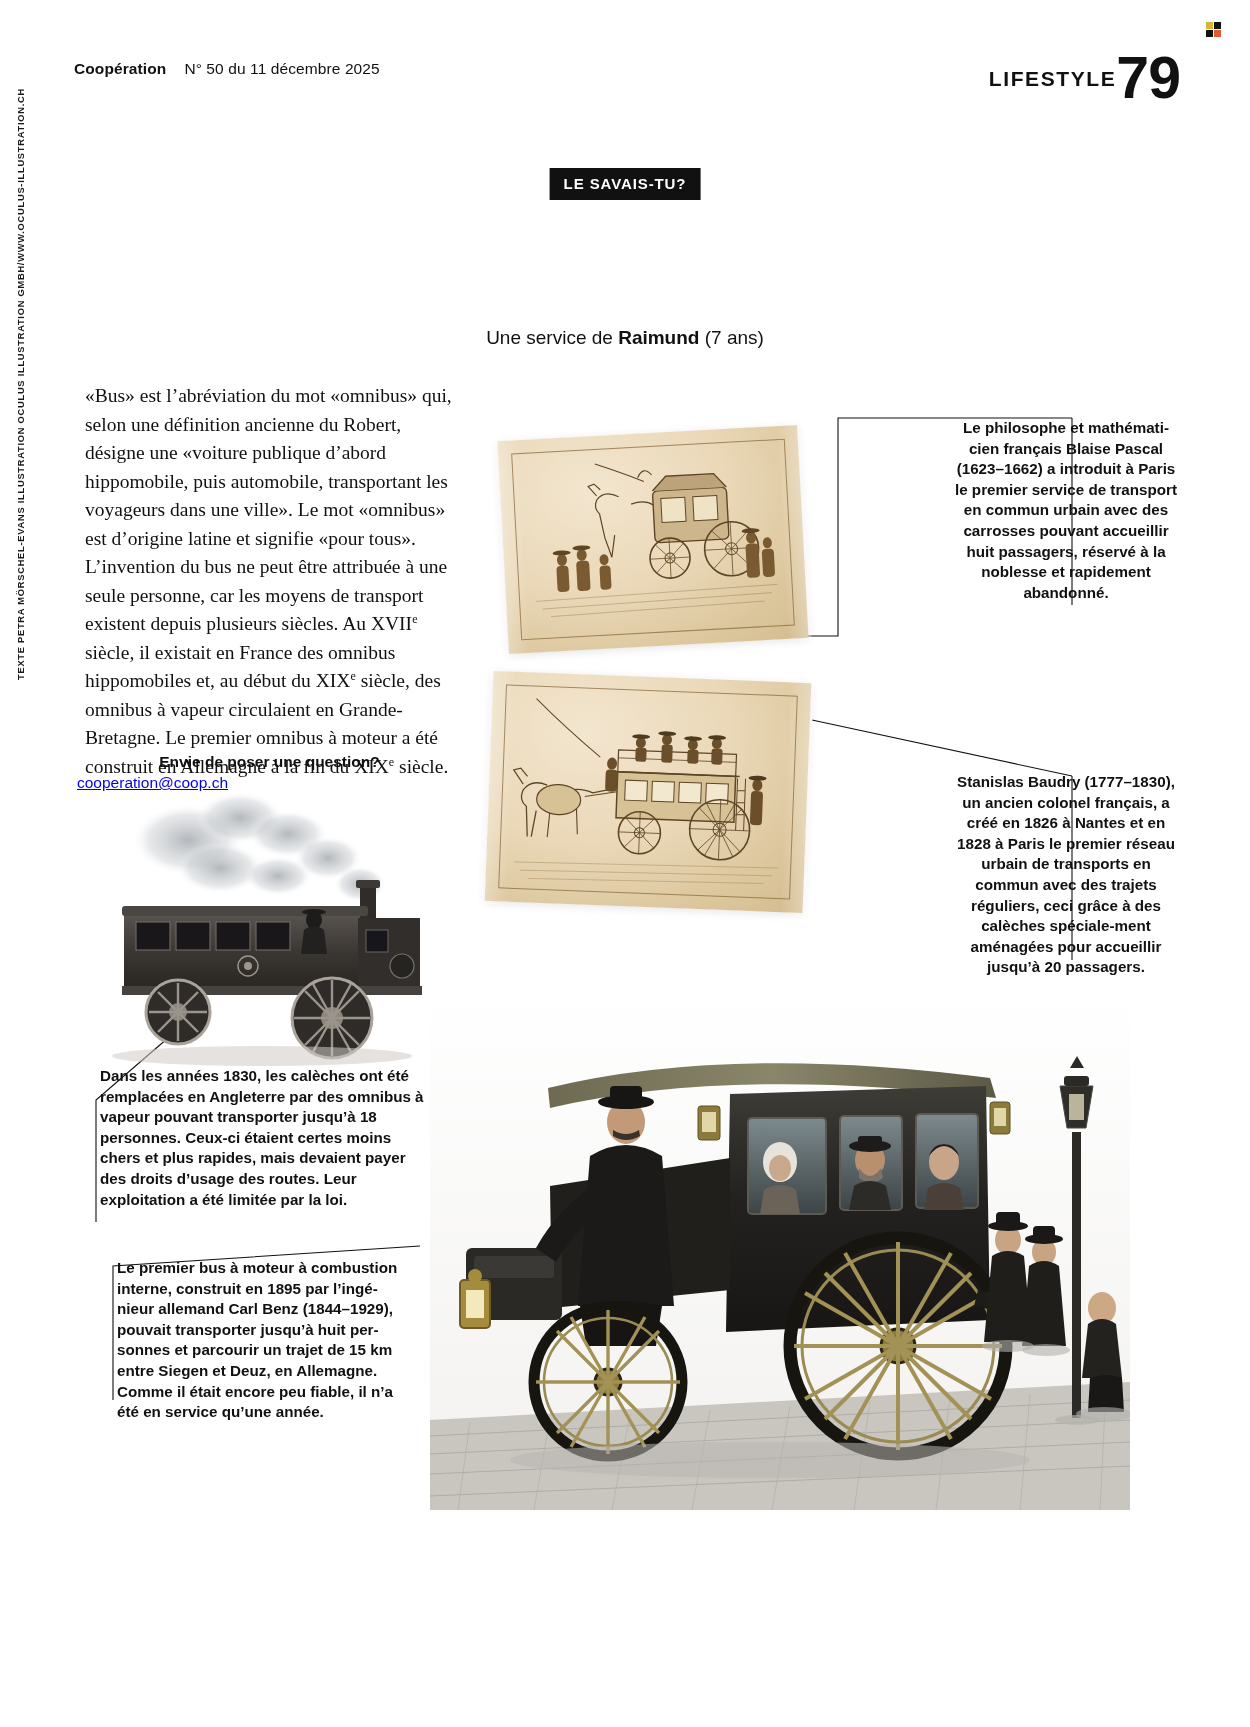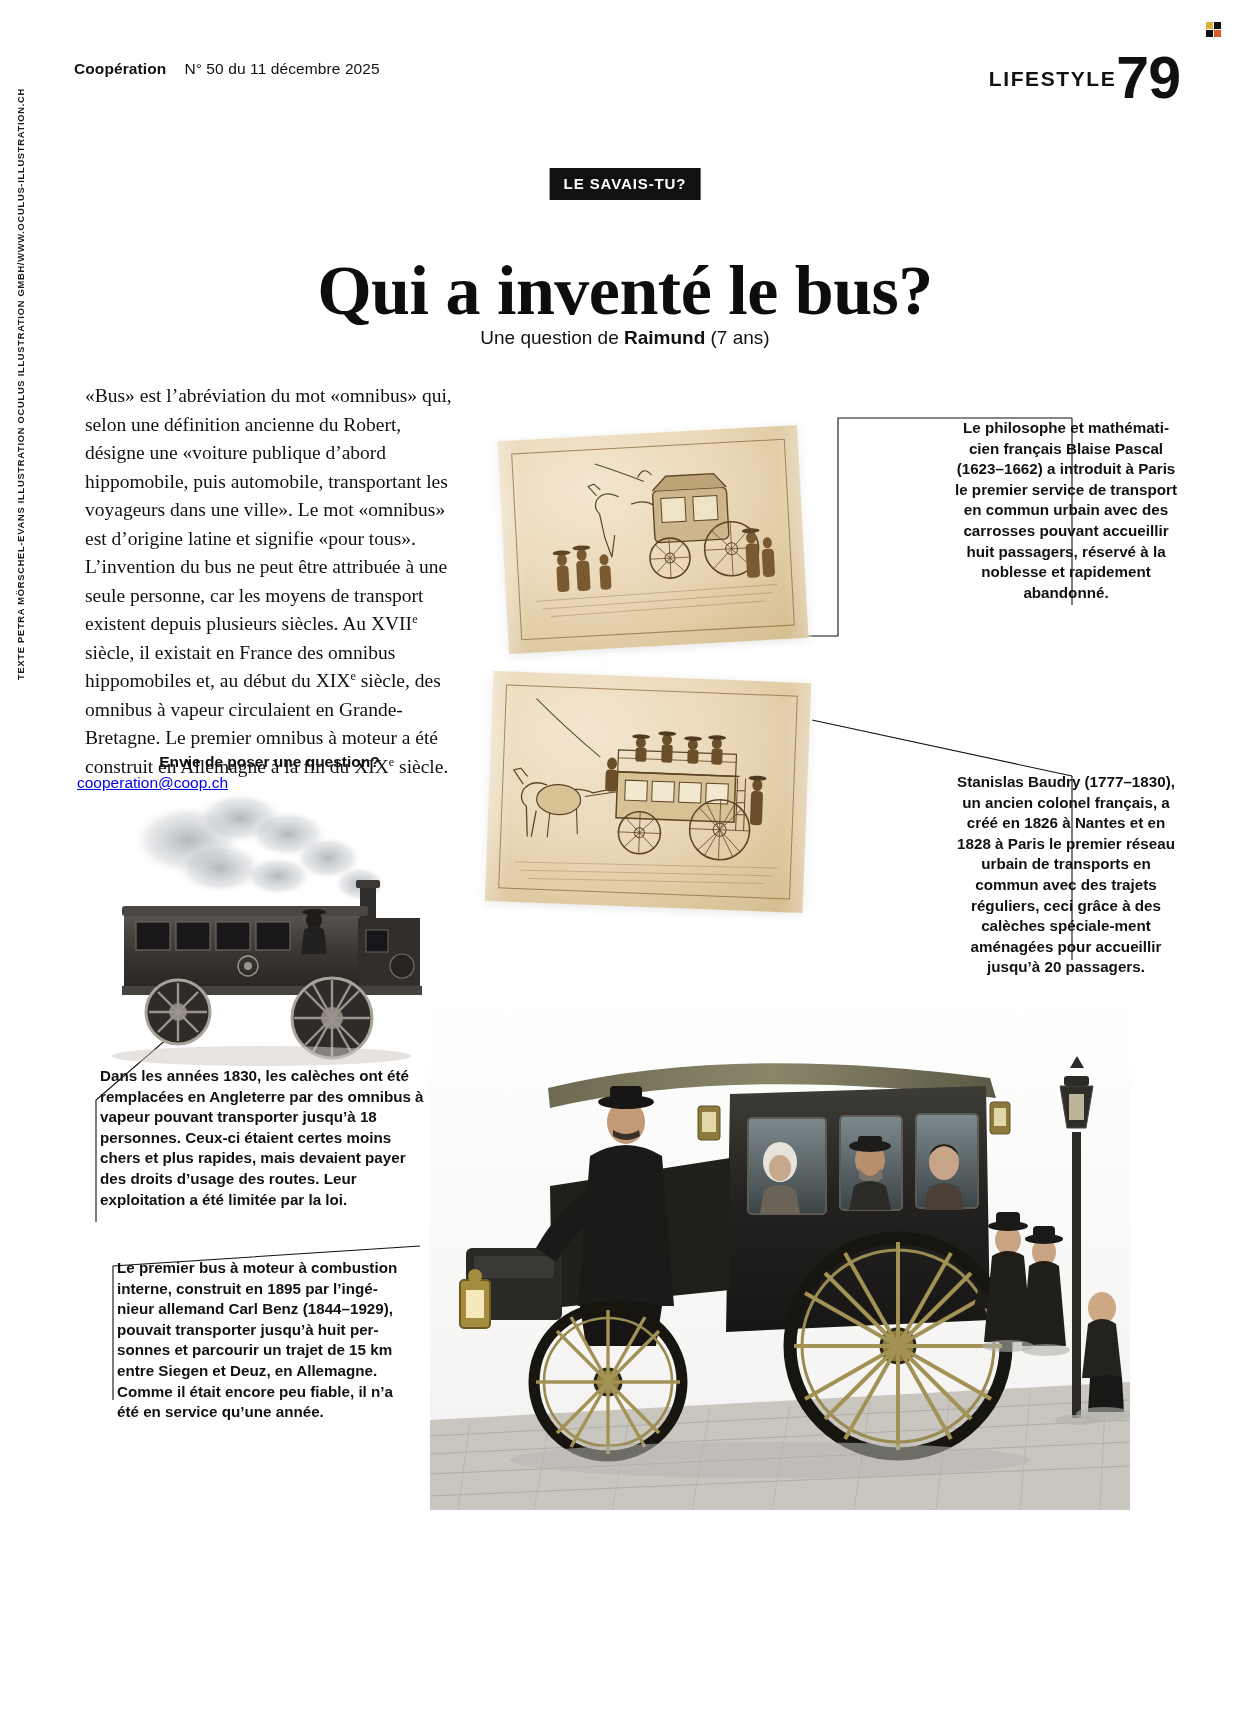--- a/index.html
+++ b/index.html
@@ -114,23 +114,22 @@
   <div class="hdr-right">
     <span class="section">LIFESTYLE</span>
     <span class="pageno">79</span>
   </div>
 
   <div class="credits">
     <span class="vtext">TEXTE  PETRA MÖRSCHEL-EVANS    ILLUSTRATION  OCULUS ILLUSTRATION GMBH/WWW.OCULUS-ILLUSTRATION.CH</span>
   </div>
 
   <div class="kicker">LE SAVAIS-TU?</div>
-  <h1 class="headline">Qui a inventé le bus?</h1>
   <div class="subline">
-    <span>Une question de </span><b>Raimund</b><span> (7 ans)</span>
+    <span>Une service de </span><b>Raimund</b><span> (7 ans)</span>
   </div>
 
   <div class="bodycopy">
     <p>«Bus» est l’abréviation du mot «omnibus» qui, selon une définition ancienne du Robert, désigne une «voiture publique d’abord hippomobile, puis automobile, transportant les voyageurs dans une ville». Le mot «omnibus» est d’origine latine et signifie «pour tous». L’invention du bus ne peut être attribuée à une seule personne, car les moyens de transport existent depuis plusieurs siècles. Au XVII<sup>e</sup> siècle, il existait en France des omnibus hippomobiles et, au début du XIX<sup>e</sup> siècle, des omnibus à vapeur circulaient en Grande-Bretagne. Le premier omnibus à moteur a été construit en Allemagne à la fin du XIX<sup>e</sup> siècle.</p>
   </div>
 
   <div class="askbox">
     <div class="q">Envie de poser une question?</div>
     <a class="mail" href="#">cooperation@coop.ch</a>
   </div>

